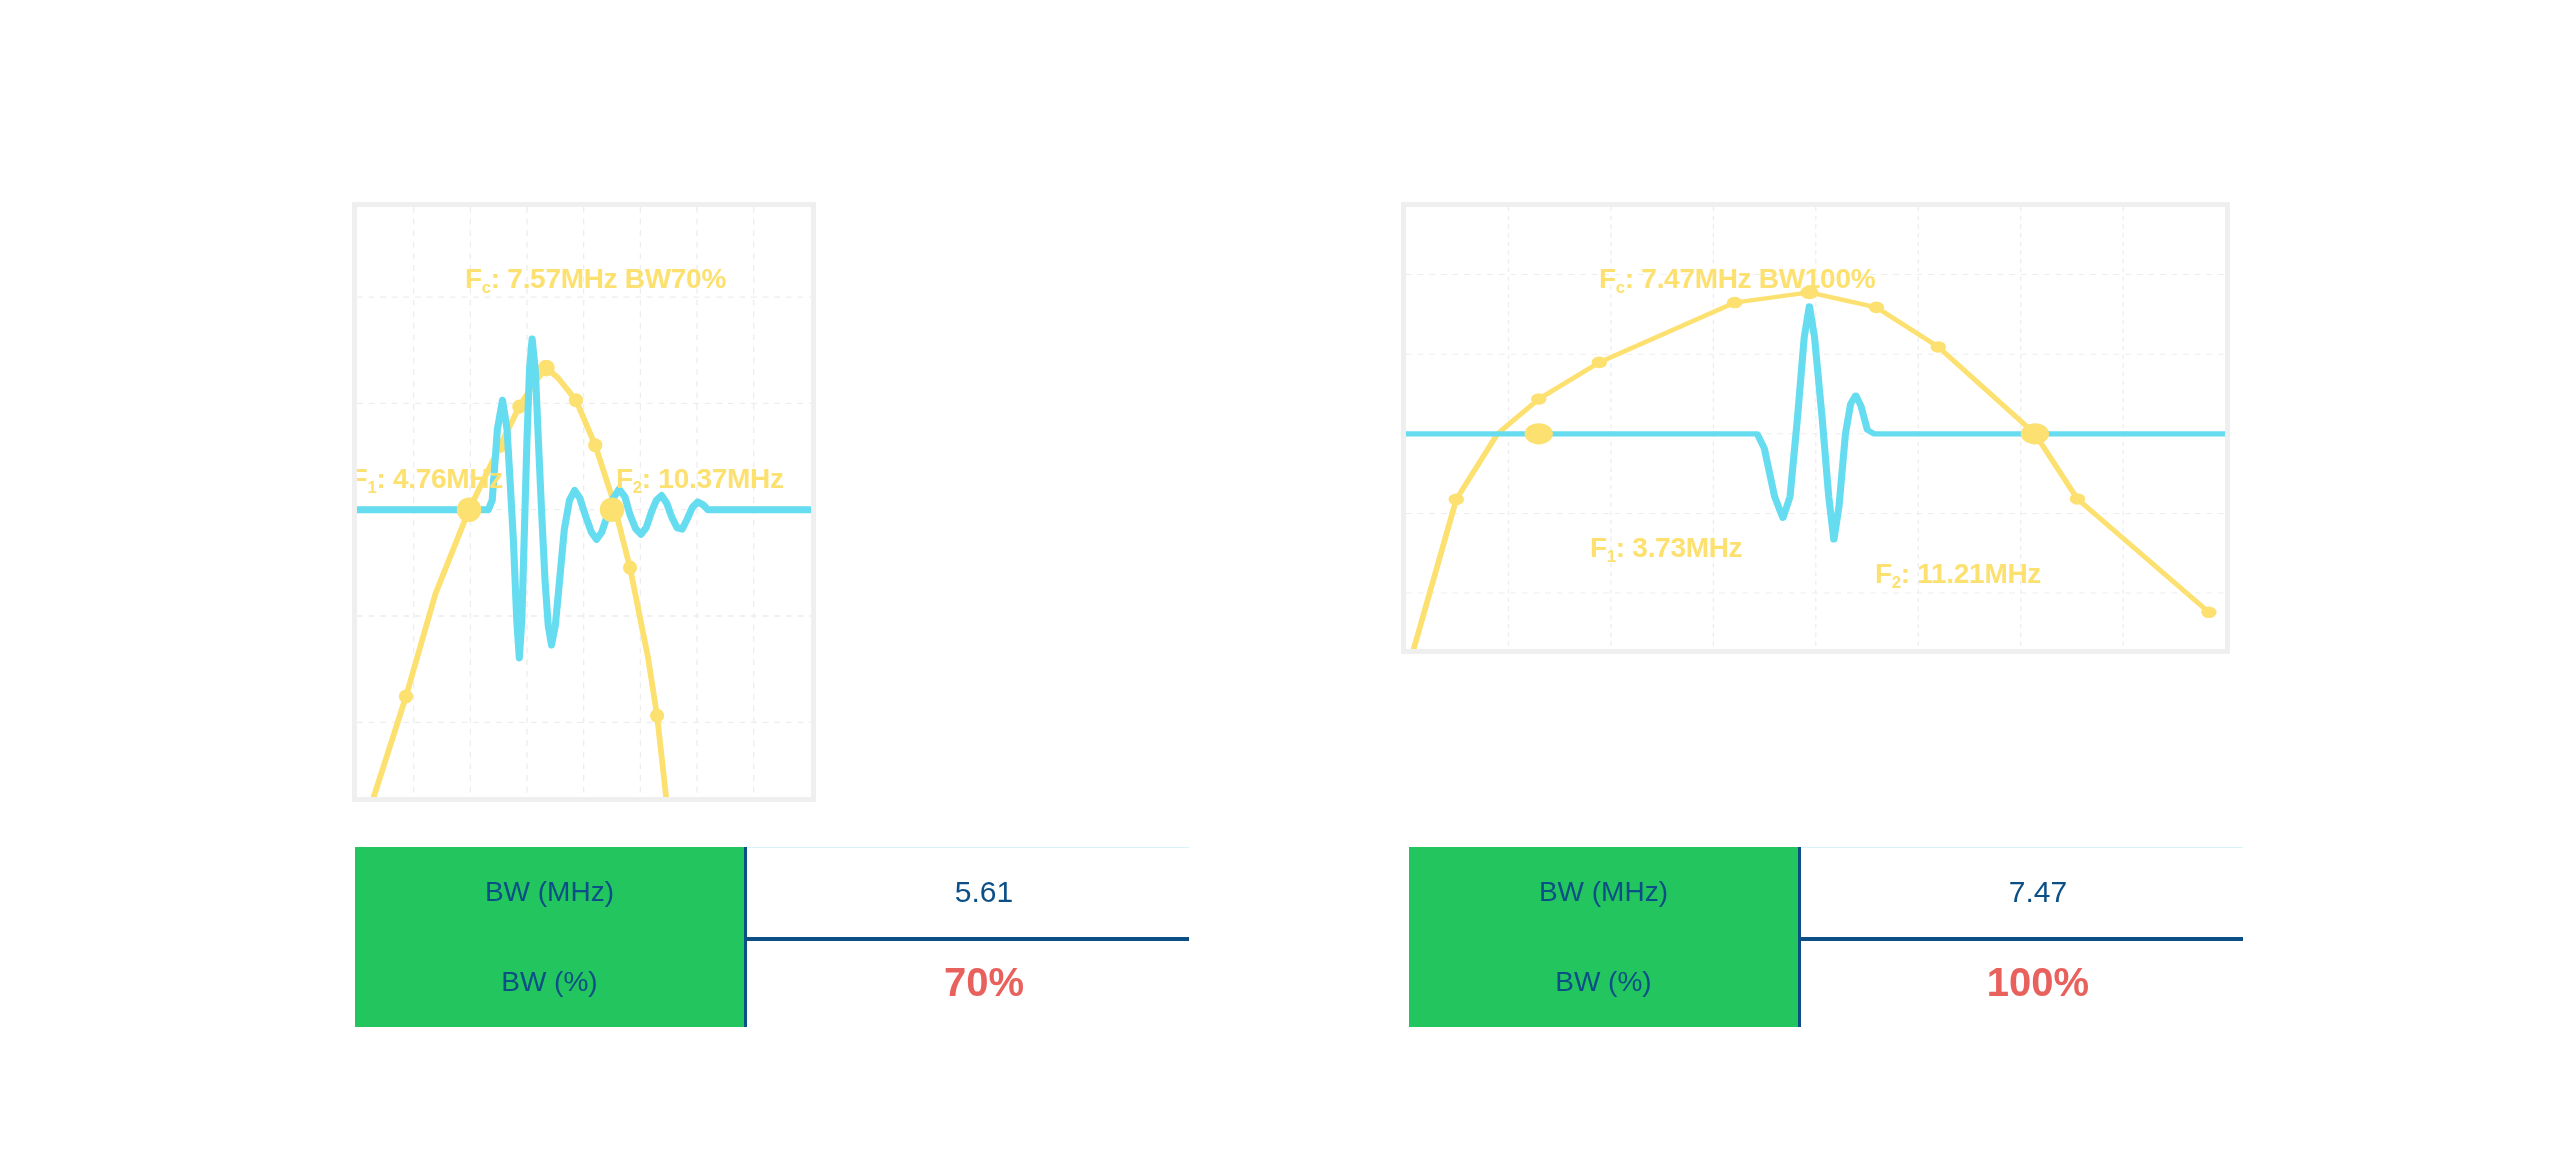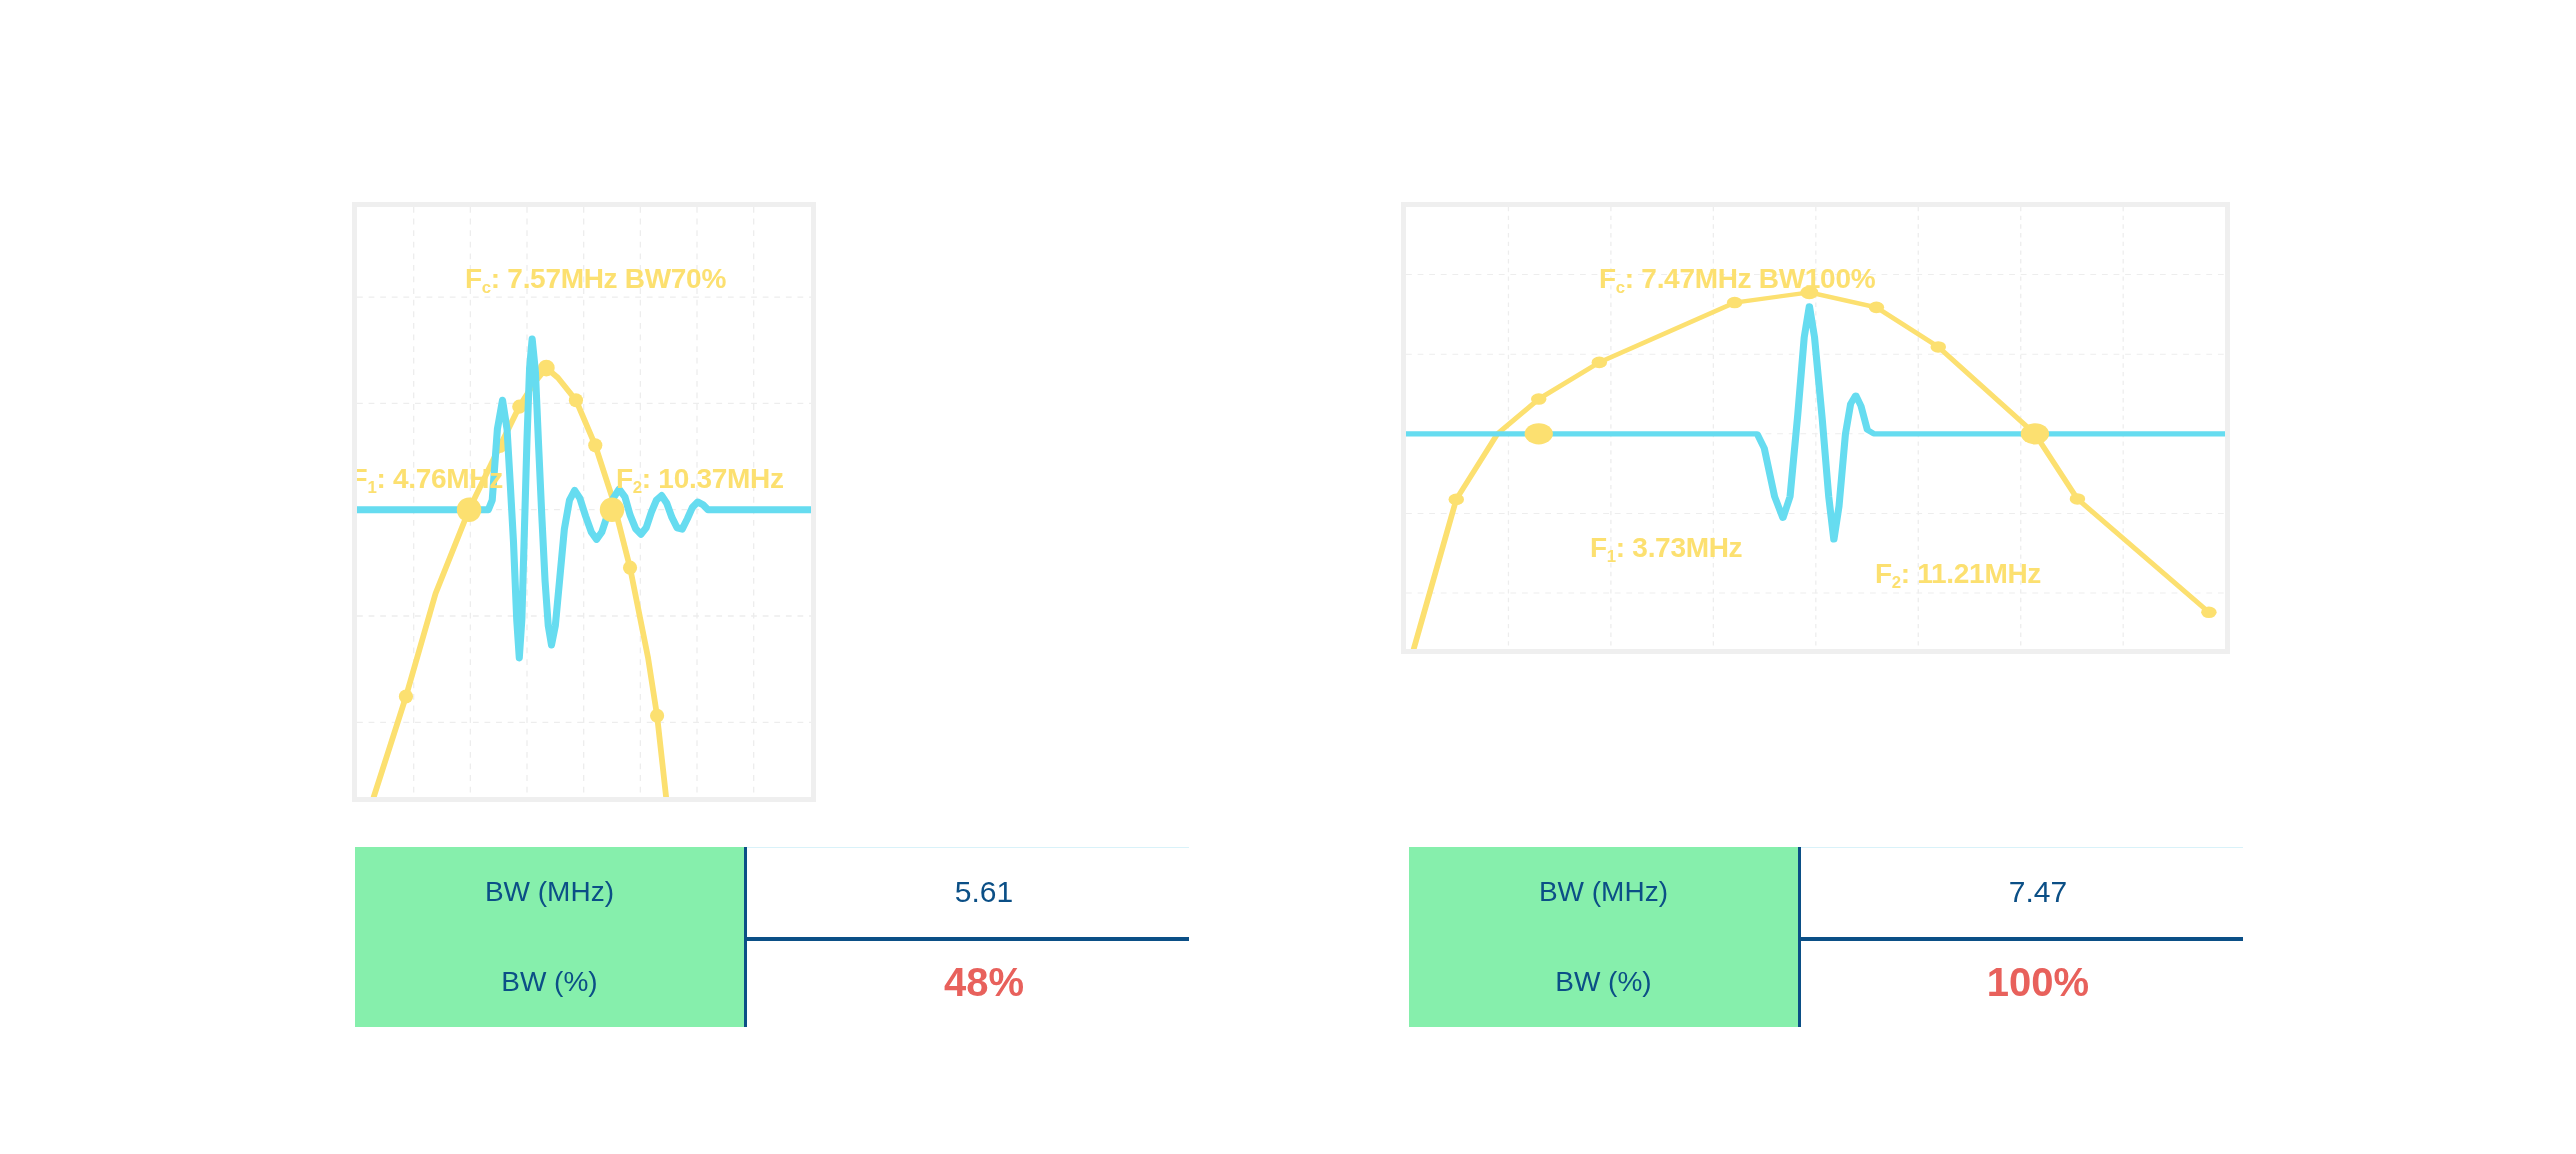--- a/index.html
+++ b/index.html
@@ -31,21 +31,21 @@
     letter-spacing:-0.3px;
     white-space:nowrap;
     line-height:1;
   }
   .plot-label sub{font-size:0.60em;vertical-align:baseline;position:relative;top:.32em;}
 
   
   .bw-table{position:absolute;}
   .bw-row{position:relative;display:flex;}
   .bw-key{
-    background:#86efac;
+    background:#22c55e;
     color:#0b4f86;
     font-size:28px;
     display:flex;align-items:center;justify-content:center;
     box-sizing:border-box;
     border-right:3.2px solid #0b4f86;
   }
   .bw-val{
     display:flex;align-items:center;justify-content:center;
     box-sizing:border-box;
     color:#0b4f86;font-size:30px;margin-left:32px;
@@ -123,21 +123,21 @@
 
   <div class="bw-table" style="left:355px;top:847px;width:834px;">
     <div class="rule-top" style="top:0;width:834px;"></div>
     <div class="bw-row">
       <div class="bw-key" style="width:406px;height:90px;">BW (MHz)</div>
       <div class="bw-val" style="width:425px;height:90px;">5.61</div>
     </div>
     <div class="rule-mid" style="top:90px;width:834px;"></div>
     <div class="bw-row">
       <div class="bw-key" style="width:406px;height:90px;">BW (%)</div>
-      <div class="bw-val pct" style="width:425px;height:90px;">48%</div>
+      <div class="bw-val pct" style="width:425px;height:90px;">70%</div>
     </div>
   </div>
 </div>
 
 <div class="panel" id="panel-right">
 
   <div class="plot-frame" style="left:113px;top:202px;width:829px;height:452px;">
     <div class="plot-inner">
       <svg class="plot-svg" viewBox="0 0 1271 916" preserveAspectRatio="none">
         <g stroke="#ededed" stroke-width="2" stroke-dasharray="9 9">

